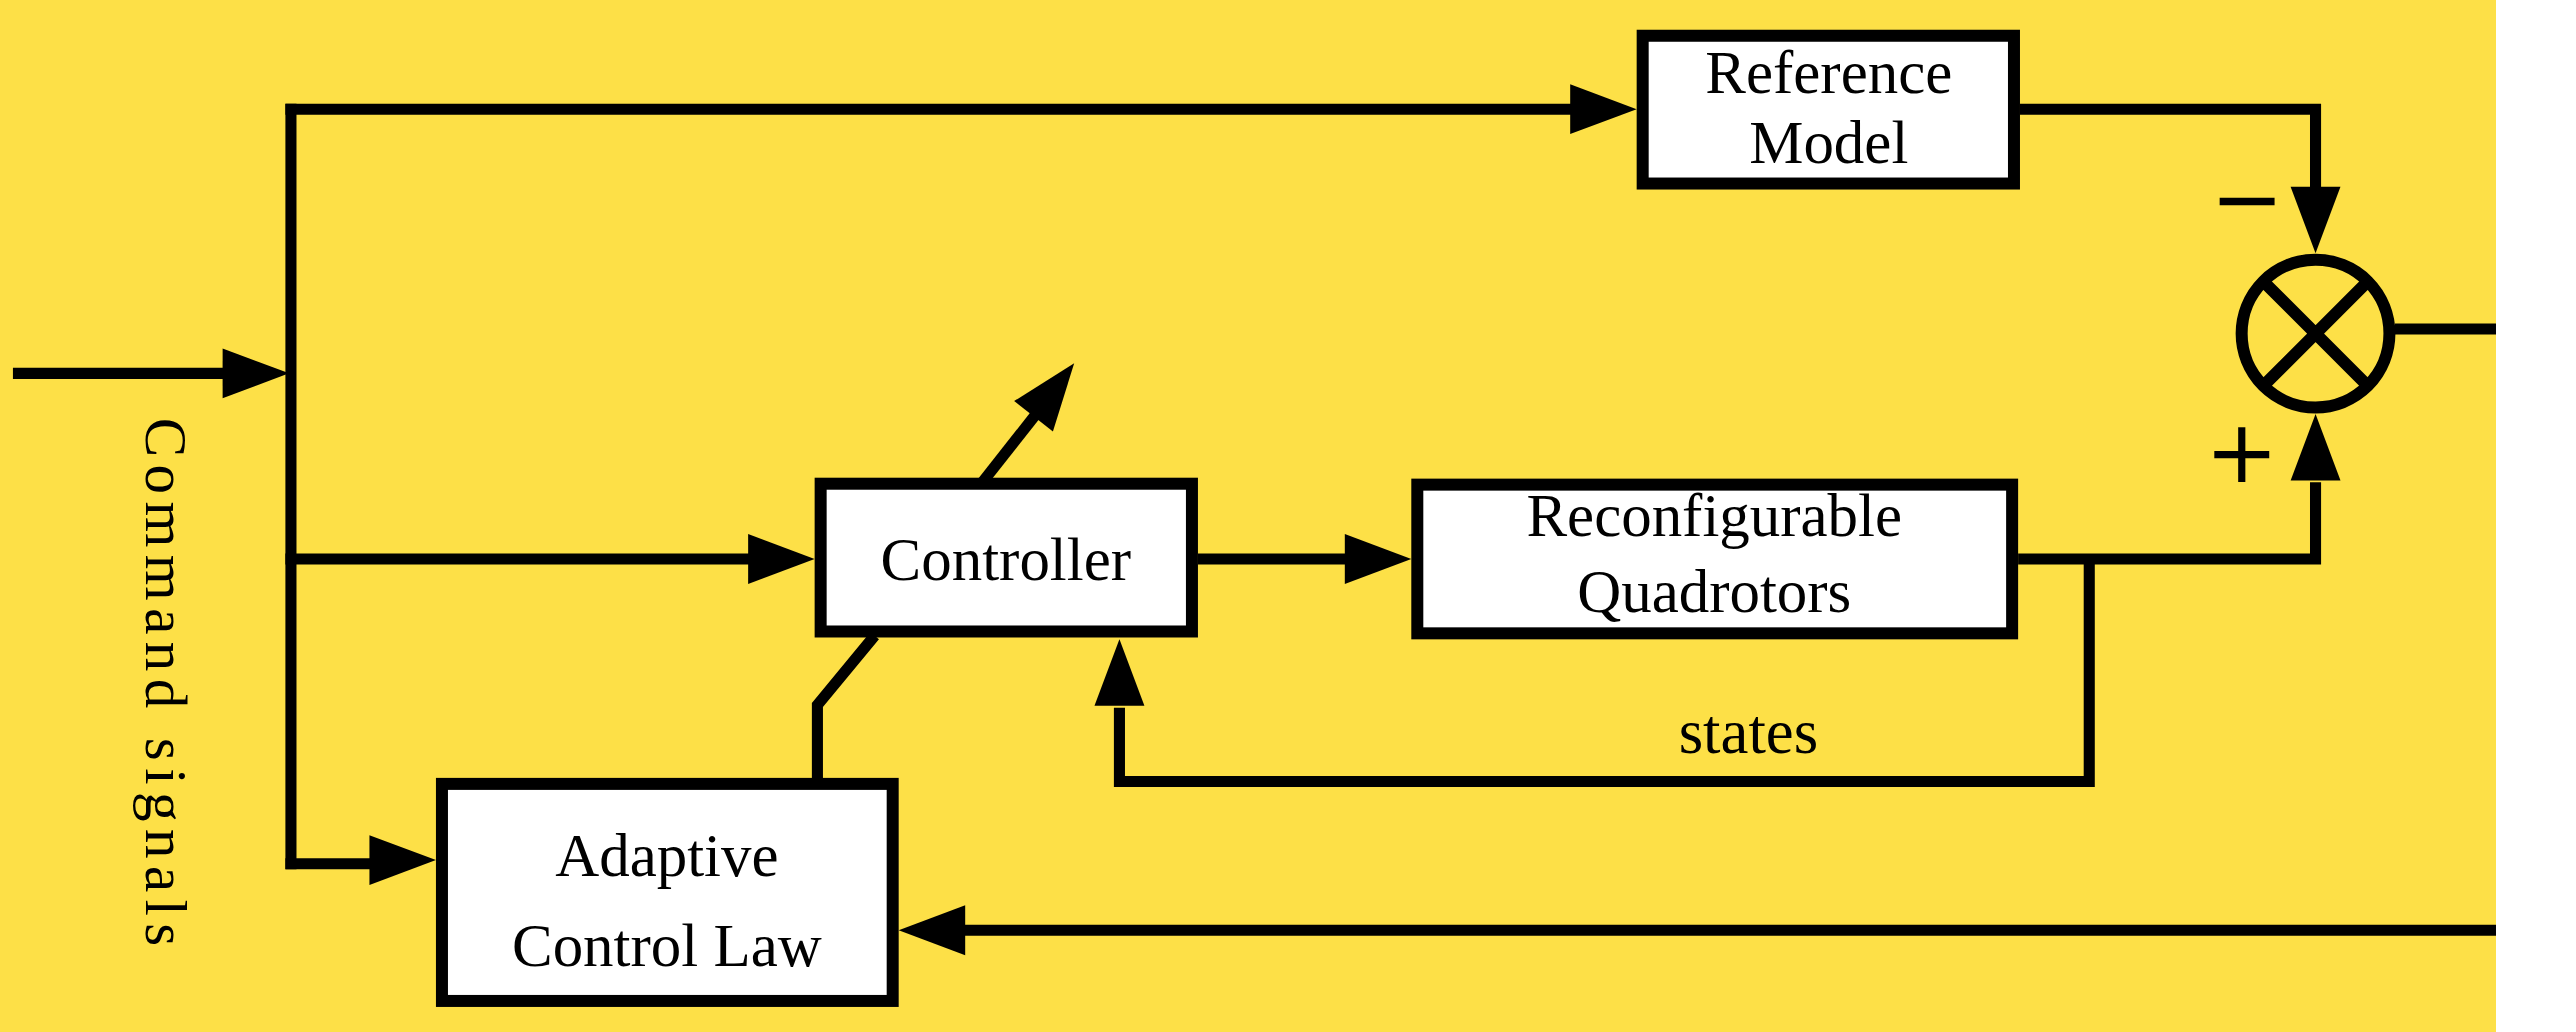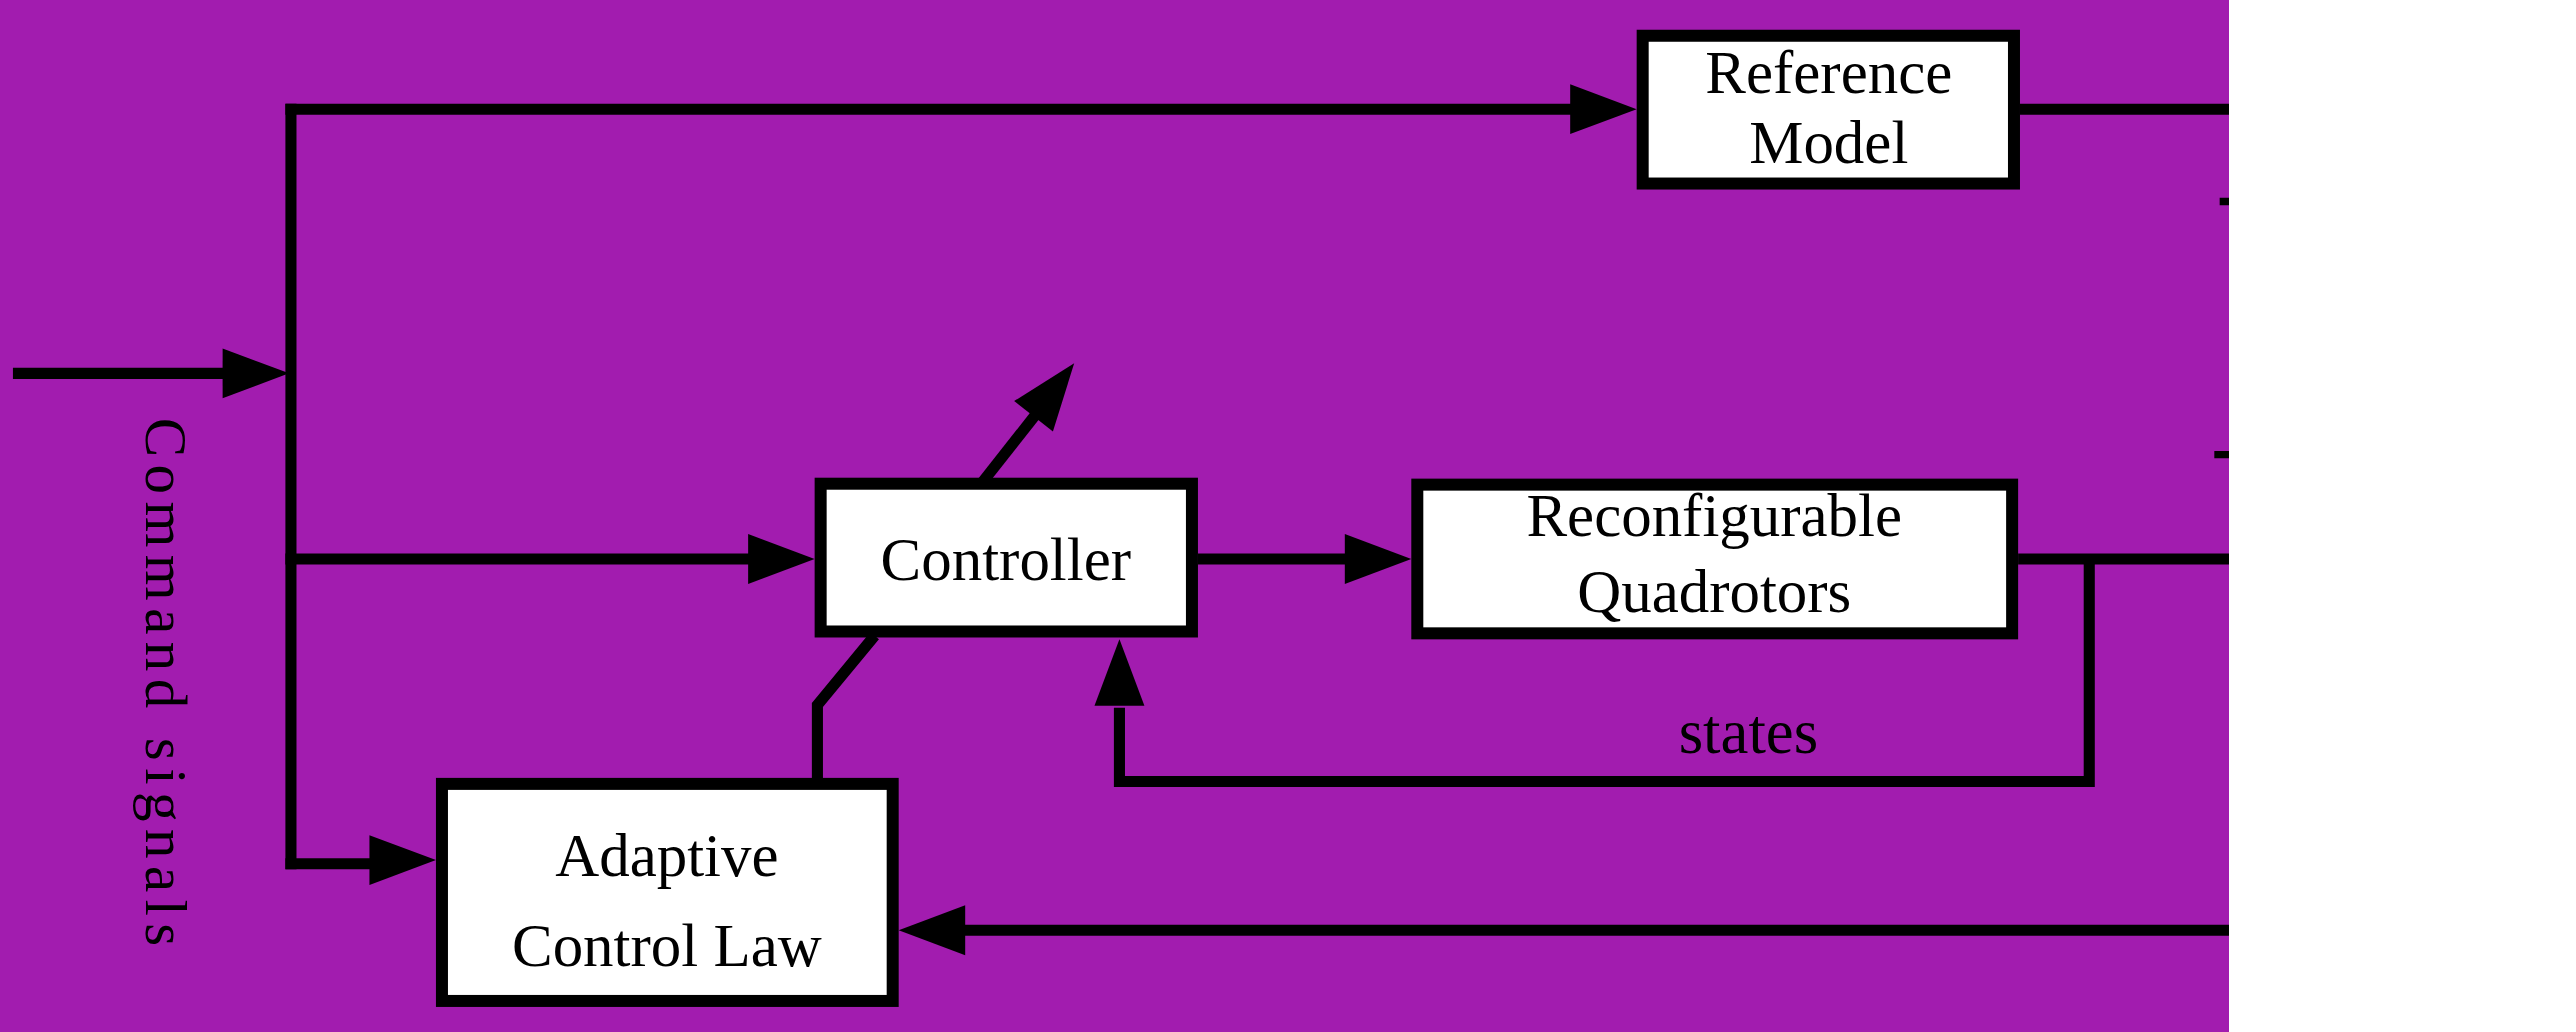--- a/index.html
+++ b/index.html
@@ -2,23 +2,23 @@
 <html style="font-size:14.8px"><head>
 <meta charset="utf-8">
 <style>
   html, body {
     margin: 0;
     padding: 0;
     background: #ffffff;
   }
   .canvas {
     position: relative;
-    width: 2229px;
+    width: 2496px;
     height: 1033px;
-    background: #a21caf;
+    background: #fde047;
     overflow: hidden;
   }
   svg { display: block; }
   .wire {
     fill: none;
     stroke: #000000;
     stroke-width: 12;
     stroke-linejoin: miter;
     stroke-linecap: butt;
   }

